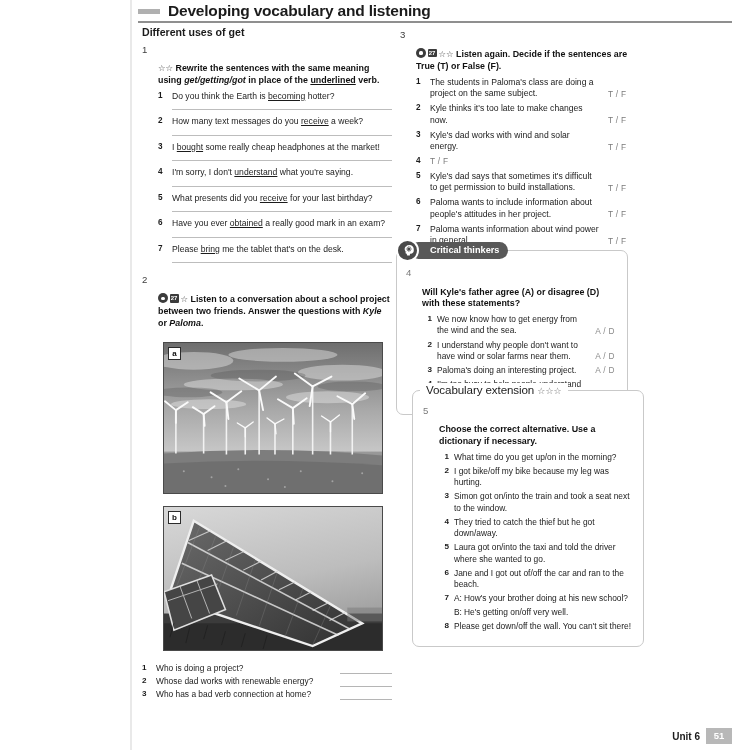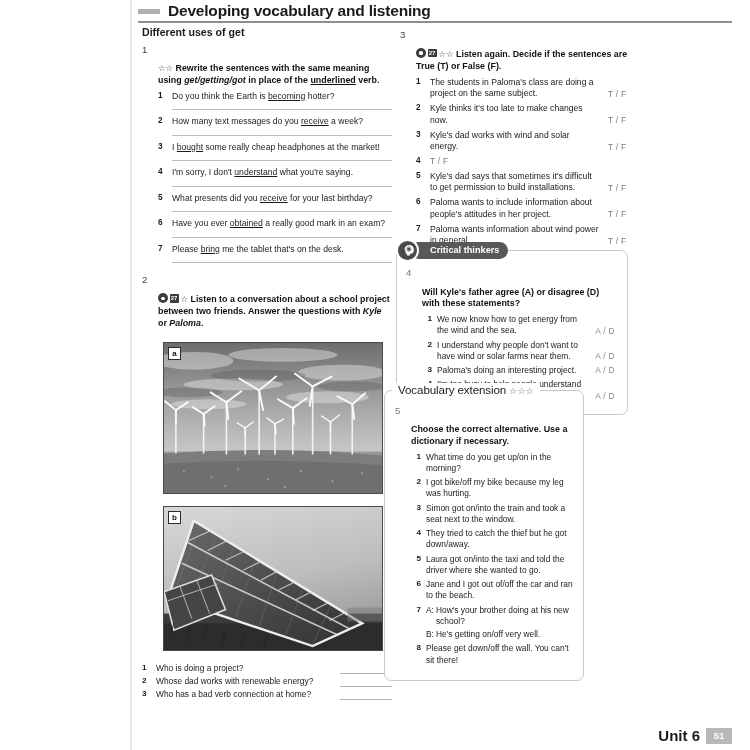--- a/index.html
+++ b/index.html
@@ -126,35 +126,35 @@
   }
   .ct-icon svg { width: 15px; height: 15px; }
 
   .sub-list { margin-top: 4px; }
   .sub-row { display: flex; gap: 5px; font-size: 8.4px; line-height: 1.34; margin-bottom: 3px; }
   .sub-row .n { flex: 0 0 10px; font-weight: bold; font-size: 8.1px; text-align: right; }
   .sub-row .t { flex: 1 1 auto; }
   .sub-row .opt { flex: 0 0 26px; color: #8a8a8a; font-size: 8.3px; text-align: center; align-self: flex-end; letter-spacing: 0.3px;}
 
   
-  .ve-wrap { position: absolute; left: 384px; top: 380px; width: 200px; }
+  .ve-wrap { position: absolute; left: 412px; top: 380px; width: 232px; }
   .ve-box {
     border: 1px solid #c9c9c9; border-radius: 7px; background: #fff;
     padding: 13px 10px 11px 10px; margin-top: -8px;
   }
   .ve-title {
     position: relative; z-index: 4; display: inline-block;
     background: #fff; padding: 0 6px; margin-left: 8px;
     font-size: 11.6px; font-weight: normal; color: #1b1b1b; letter-spacing: -0.1px;
   }
   .ve-title .stars { font-size: 9px; color: #6a6a6a; }
 
   
   .footer { position: absolute; right: 18px; bottom: 6px; display: flex; align-items: center; gap: 6px; }
-  .footer .unit { font-size: 15px; font-weight: bold; color: #1b1b1b; }
+  .footer .unit { font-size: 10px; font-weight: bold; color: #1b1b1b; }
   .footer .pg {
     min-width: 26px; height: 16px; background: #b8b8b8; color: #fff;
     font-size: 9.5px; font-weight: bold; line-height: 16px; text-align: center;
     padding: 0 4px;
   }
   .spine { position: absolute; left: 130px; top: 0; width: 2px; height: 750px; background: #e9e9e9; }
 </style>
 </head>
 <body>
 

